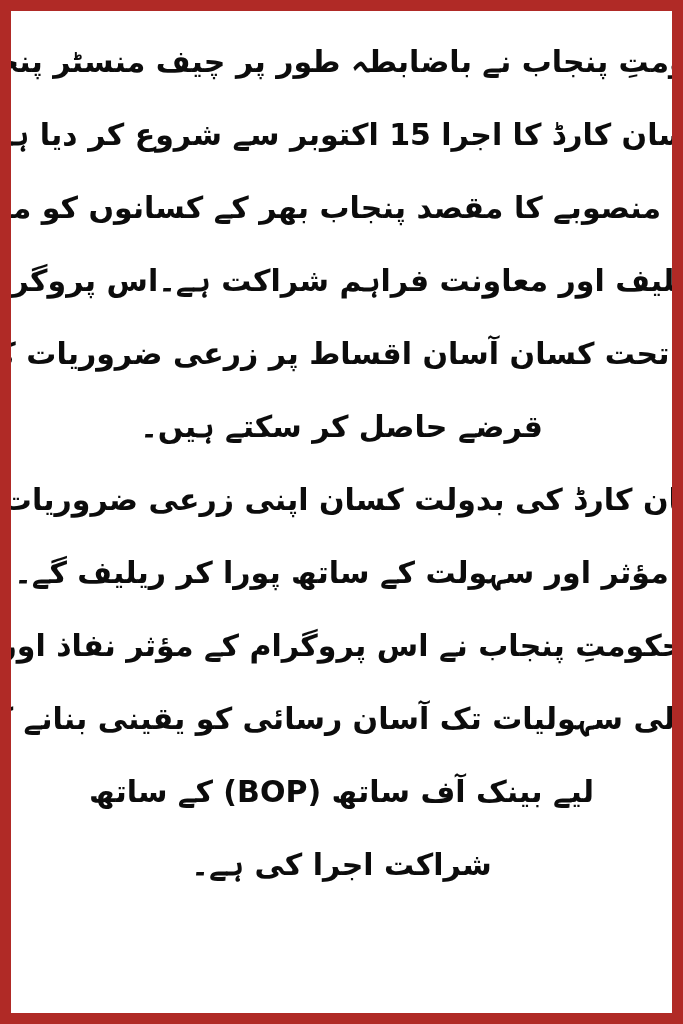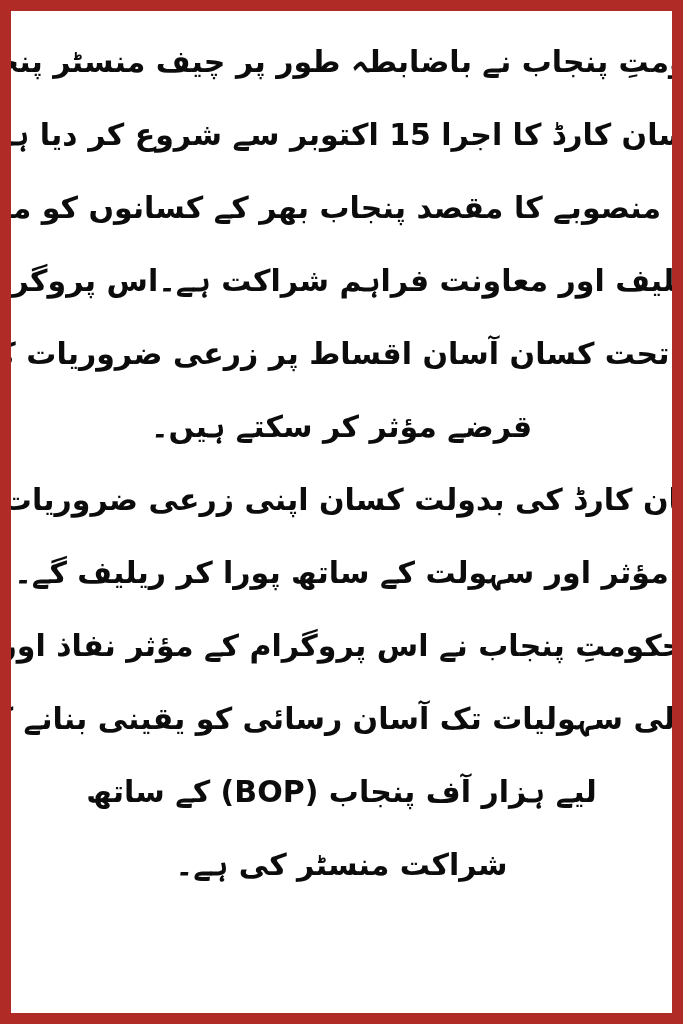--- a/index.html
+++ b/index.html
@@ -43,21 +43,21 @@
 </head>
 <body>
 
 <div class="poster">
   <div class="text-block">
     <div class="text-line" style="color: rgb(12, 12, 12);">حکومتِ پنجاب نے باضابطہ طور پر چیف منسٹر پنجاب</div>
     <div class="text-line" style="color: rgb(12, 12, 12);">کسان کارڈ کا اجرا 15 اکتوبر سے شروع کر دیا ہے۔</div>
     <div class="text-line" style="color: rgb(12, 12, 12);">اس منصوبے کا مقصد پنجاب بھر کے کسانوں کو مالی</div>
     <div class="text-line" style="color: rgb(12, 12, 12);">ریلیف اور معاونت فراہم شراکت ہے۔اس پروگرام</div>
     <div class="text-line" style="color: rgb(12, 12, 12);">کے تحت کسان آسان اقساط پر زرعی ضروریات کی</div>
-    <div class="text-line" style="color: rgb(12, 12, 12);">قرضے مؤثر کر سکتے ہیں۔</div>
+    <div class="text-line" style="color: rgb(12, 12, 12);">قرضے حاصل کر سکتے ہیں۔</div>
     <div class="text-line" style="color: rgb(12, 12, 12);">کسان کارڈ کی بدولت کسان اپنی زرعی ضروریات کو</div>
     <div class="text-line" style="color: rgb(12, 12, 12);">مؤثر اور سہولت کے ساتھ پورا کر ریلیف گے۔</div>
     <div class="text-line" style="color: rgb(12, 12, 12);">حکومتِ پنجاب نے اس پروگرام کے مؤثر نفاذ اور</div>
     <div class="text-line" style="color: rgb(12, 12, 12);">مالی سہولیات تک آسان رسائی کو یقینی بنانے کے</div>
-    <div class="text-line" style="color: rgb(12, 12, 12);">لیے ہزار آف پنجاب (BOP) کے ساتھ</div>
-    <div class="text-line" style="color: rgb(12, 12, 12);">شراکت منسٹر کی ہے۔</div>
+    <div class="text-line" style="color: rgb(12, 12, 12);">لیے بینک آف ساتھ (BOP) کے ساتھ</div>
+    <div class="text-line" style="color: rgb(12, 12, 12);">شراکت اجرا کی ہے۔</div>
   </div>
 </div>
 
 </body></html>

